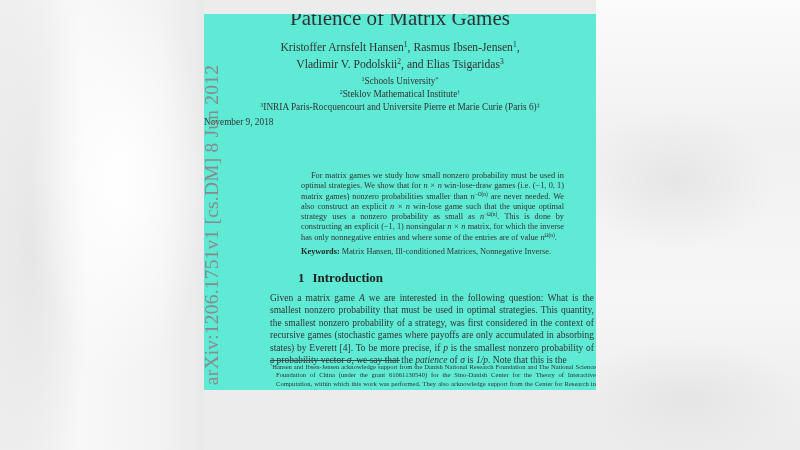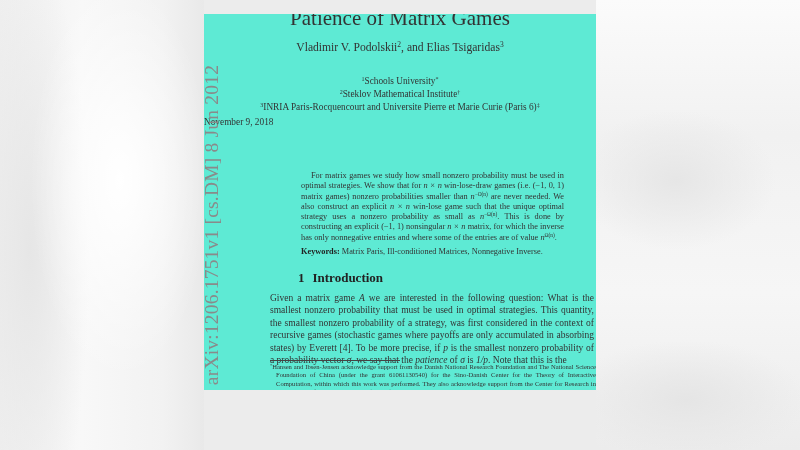--- a/index.html
+++ b/index.html
@@ -152,36 +152,39 @@
 
 <div class="bg-left"></div>
 <div class="bg-right"></div>
 
 <div class="page">
 
   <div class="title">Patience of Matrix Games</div>
 
   <div class="authors">
     <div>
+      <span>Kristoffer Arnsfelt Hansen</span><sup>1</sup><span>, </span><span>Rasmus Ibsen-Jensen</span><sup>1</sup><span>,</span>
+    </div>
+    <div>
       <span>Vladimir V. Podolskii</span><sup>2</sup><span>, and </span><span>Elias Tsigaridas</span><sup>3</sup>
     </div>
   </div>
 
   <div class="affils">
     <div><sup>1</sup><span>Schools University</span><sup>*</sup></div>
     <div><sup>2</sup><span>Steklov Mathematical Institute</span><sup>†</sup></div>
     <div><sup>3</sup><span>INRIA Paris-Rocquencourt and Universite Pierre et Marie Curie (Paris 6)</span><sup>‡</sup></div>
   </div>
 
   <div class="date">November 9, 2018</div>
 
 
   <div class="abstract-body"><span>For matrix games we study how small nonzero probability must be used in optimal strategies. We show that for </span><i>n × n</i><span> win-lose-draw games (i.e. (−1, 0, 1) matrix games) nonzero probabilities smaller than </span><i>n</i><sup>−O(n)</sup><span> are never needed. We also construct an explicit </span><i>n × n</i><span> win-lose game such that the unique optimal strategy uses a nonzero probability as small as </span><i>n</i><sup>−Ω(n)</sup><span>. This is done by constructing an explicit (−1, 1) nonsingular </span><i>n × n</i><span> matrix, for which the inverse has only nonnegative entries and where some of the entries are of value </span><i>n</i><sup>Ω(n)</sup><span>.</span></div>
 
-  <div class="keywords"><b>Keywords:</b><span> Matrix Paris, Ill-conditioned Matrices, Nonnegative Inverse.</span></div>
+  <div class="keywords"><b>Keywords:</b><span> Matrix Hansen, Ill-conditioned Matrices, Nonnegative Inverse.</span></div>
 
   <div class="section-heading"><span class="num">1</span><span>Introduction</span></div>
 
   <div class="intro-body"><span>Given a matrix game </span><i>A</i><span> we are interested in the following question: What is the smallest nonzero probability that must be used in optimal strategies. This quantity, the smallest nonzero probability of a strategy, was first considered in the context of recursive games (stochastic games where payoffs are only accumulated in absorbing states) by Everett [4]. To be more precise, if </span><i>p</i><span> is the smallest nonzero probability of a probability vector </span><i>σ</i><span>, we say that the </span><i>patience</i><span> of </span><i>σ</i><span> is </span><i>1/p</i><span>. Note that this is the</span></div>
 
   <div class="footnote-rule"></div>
 
   <div class="footnotes">
     <p class="footnote"><sup>*</sup><span>Hansen and Ibsen-Jensen acknowledge support from the Danish National Research Foundation and The National Science Foundation of China (under the grant 61061130540) for the Sino-Danish Center for the Theory of Interactive Computation, within which this work was performed. They also acknowledge support from the Center for Research in Foundations of Electronic Markets (CFEM), supported by the Danish Strategic Research Council.</span></p>
     <p class="footnote"><sup>†</sup><span>Part of the research was done during a visit to Aarhus University. The research is partially supported by the Russian Foundation for Basic Research and the programme “Leading Scientific Schools”.</span></p>

